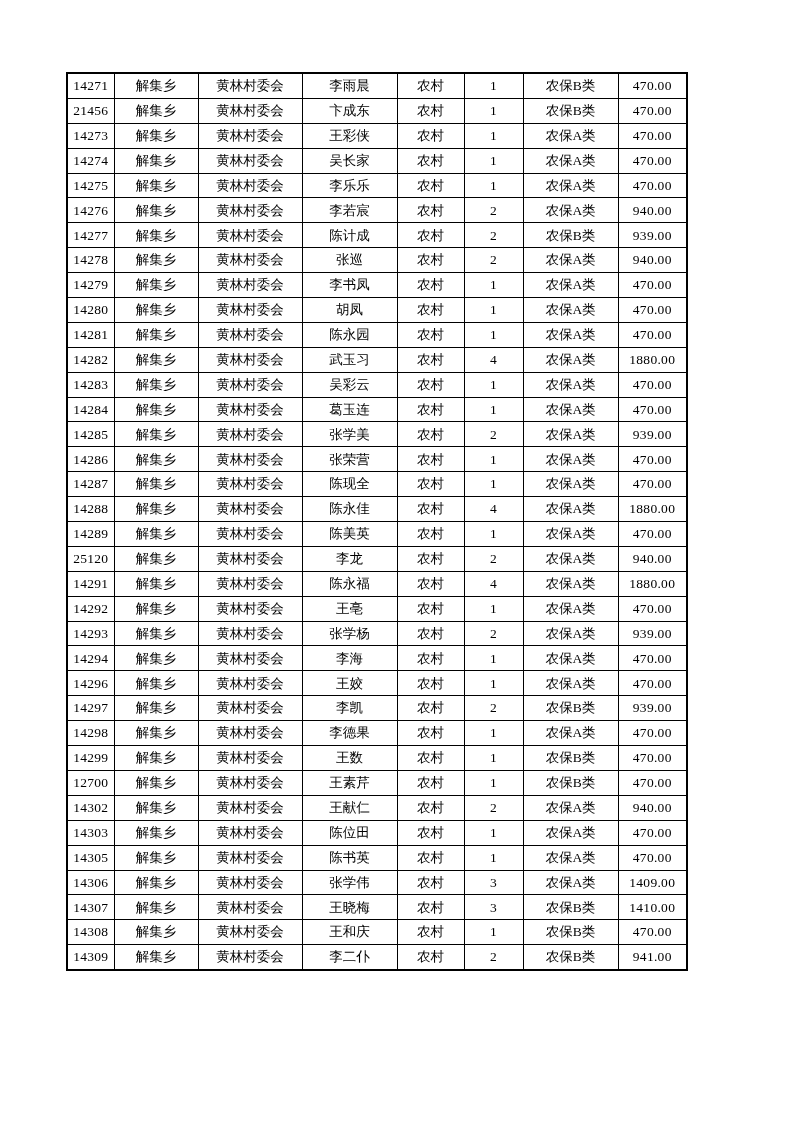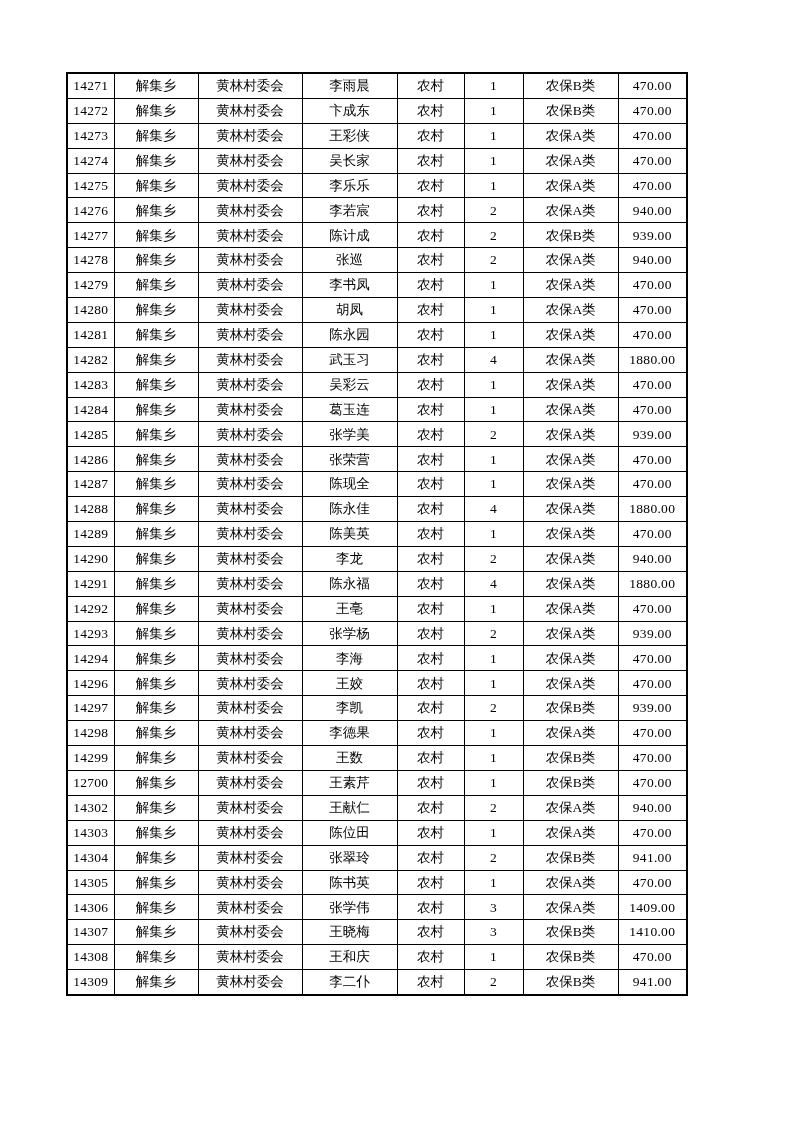--- a/index.html
+++ b/index.html
@@ -81,21 +81,21 @@
           <td class="num">14271</td>
           <td>解集乡</td>
           <td>黄林村委会</td>
           <td>李雨晨</td>
           <td>农村</td>
           <td class="num">1</td>
           <td>农保B类</td>
           <td class="num">470.00</td>
         </tr>
         <tr>
-          <td class="num">14272</td>
+          <td class="num">21456</td>
           <td>解集乡</td>
           <td>黄林村委会</td>
           <td>卞成东</td>
           <td>农村</td>
           <td class="num">1</td>
           <td>农保B类</td>
           <td class="num">470.00</td>
         </tr>
         <tr>
           <td class="num">14273</td>
@@ -261,21 +261,21 @@
           <td class="num">14289</td>
           <td>解集乡</td>
           <td>黄林村委会</td>
           <td>陈美英</td>
           <td>农村</td>
           <td class="num">1</td>
           <td>农保A类</td>
           <td class="num">470.00</td>
         </tr>
         <tr>
-          <td class="num">14290</td>
+          <td class="num">25120</td>
           <td>解集乡</td>
           <td>黄林村委会</td>
           <td>李龙</td>
           <td>农村</td>
           <td class="num">2</td>
           <td>农保A类</td>
           <td class="num">940.00</td>
         </tr>
         <tr>
           <td class="num">14291</td>
@@ -379,30 +379,20 @@
         </tr>
         <tr>
           <td class="num">14303</td>
           <td>解集乡</td>
           <td>黄林村委会</td>
           <td>陈位田</td>
           <td>农村</td>
           <td class="num">1</td>
           <td>农保A类</td>
           <td class="num">470.00</td>
-        </tr>
-        <tr>
-          <td class="num">14304</td>
-          <td>解集乡</td>
-          <td>黄林村委会</td>
-          <td>张翠玲</td>
-          <td>农村</td>
-          <td class="num">2</td>
-          <td>农保B类</td>
-          <td class="num">941.00</td>
         </tr>
         <tr>
           <td class="num">14305</td>
           <td>解集乡</td>
           <td>黄林村委会</td>
           <td>陈书英</td>
           <td>农村</td>
           <td class="num">1</td>
           <td>农保A类</td>
           <td class="num">470.00</td>

